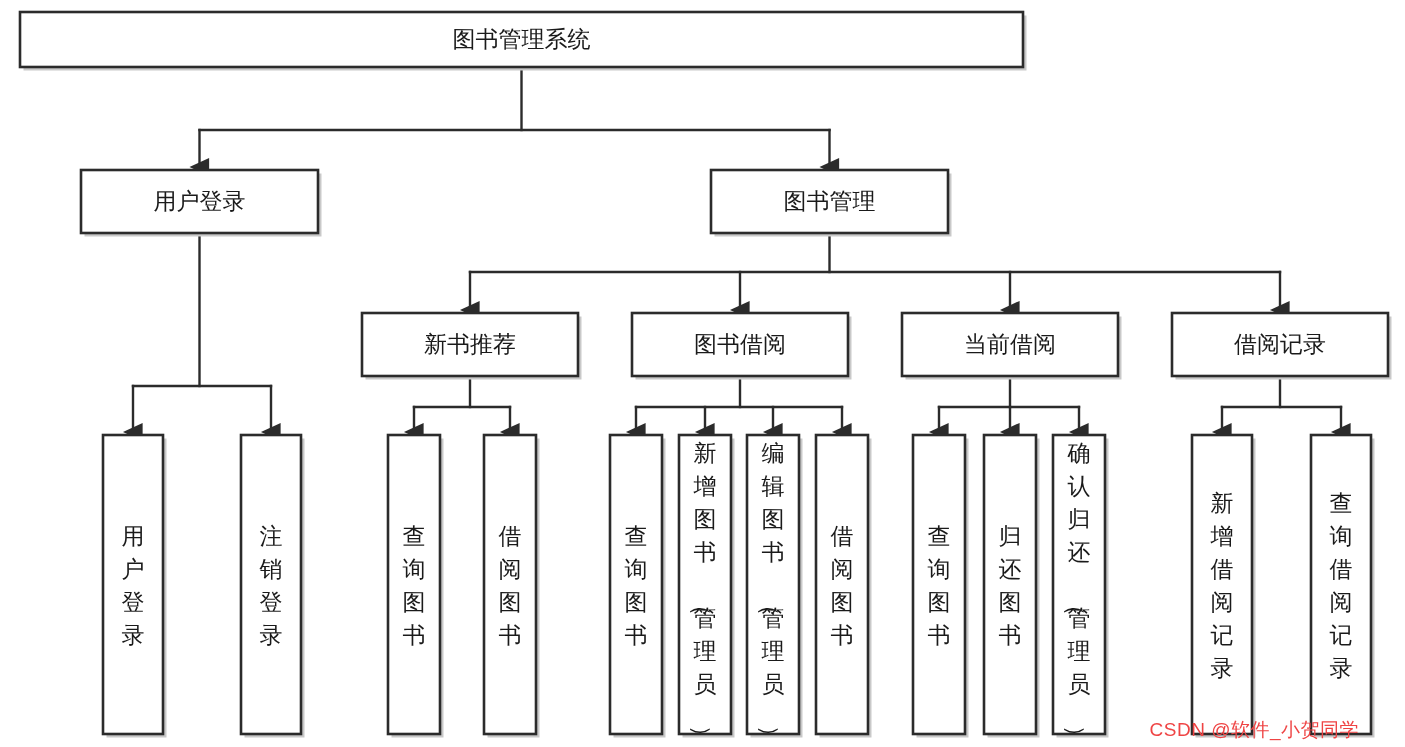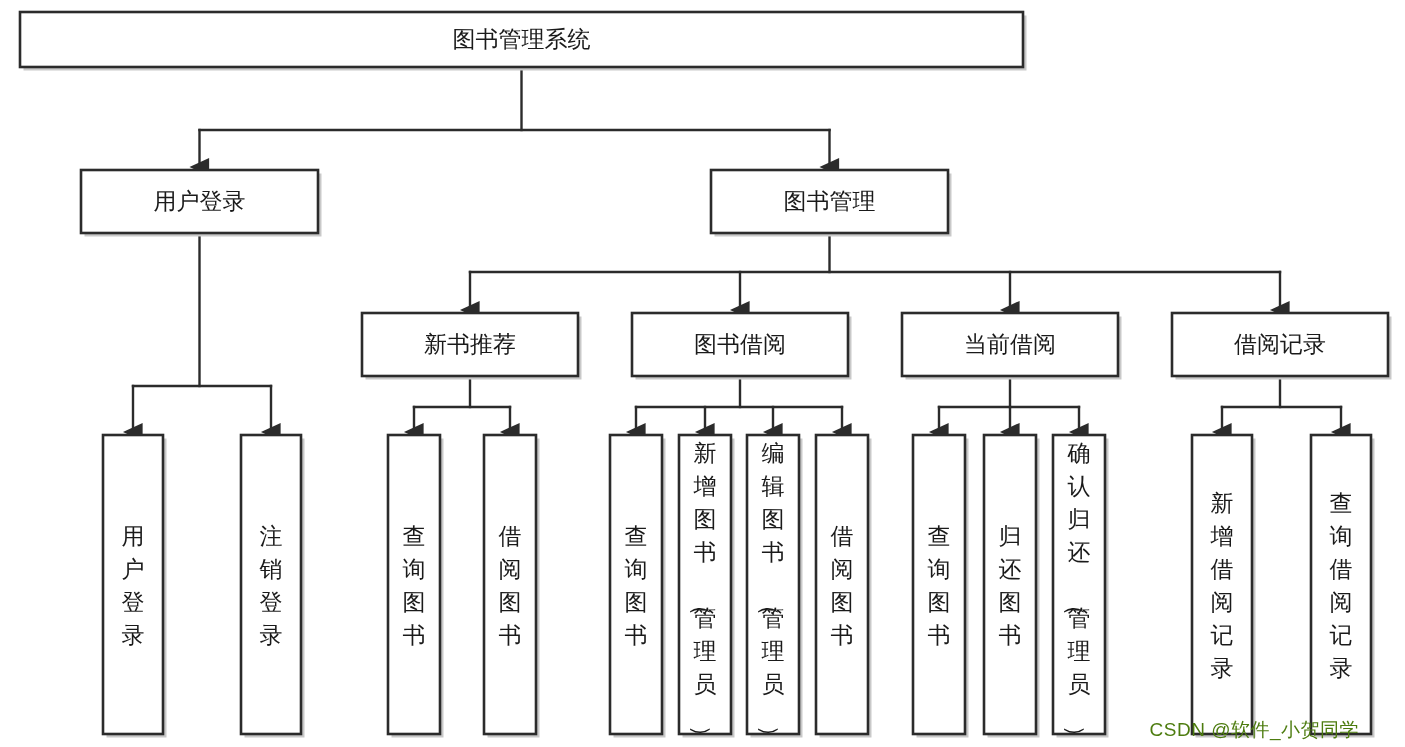--- a/index.html
+++ b/index.html
@@ -53,21 +53,21 @@
     font-size: 23px;
     fill: #1a1a1a;
     text-anchor: middle;
   }
   .watermark {
     position: absolute;
     right: 10px;
     bottom: 4px;
     font-family: "Liberation Sans", "DejaVu Sans", sans-serif;
     font-size: 19px;
-    color: #4d7c0f;
+    color: #ef4444;
     letter-spacing: 0.5px;
     white-space: nowrap;
     user-select: none;
   }
 </style>
 </head>
 <body>
 
 <div id="diagram-root">
 

